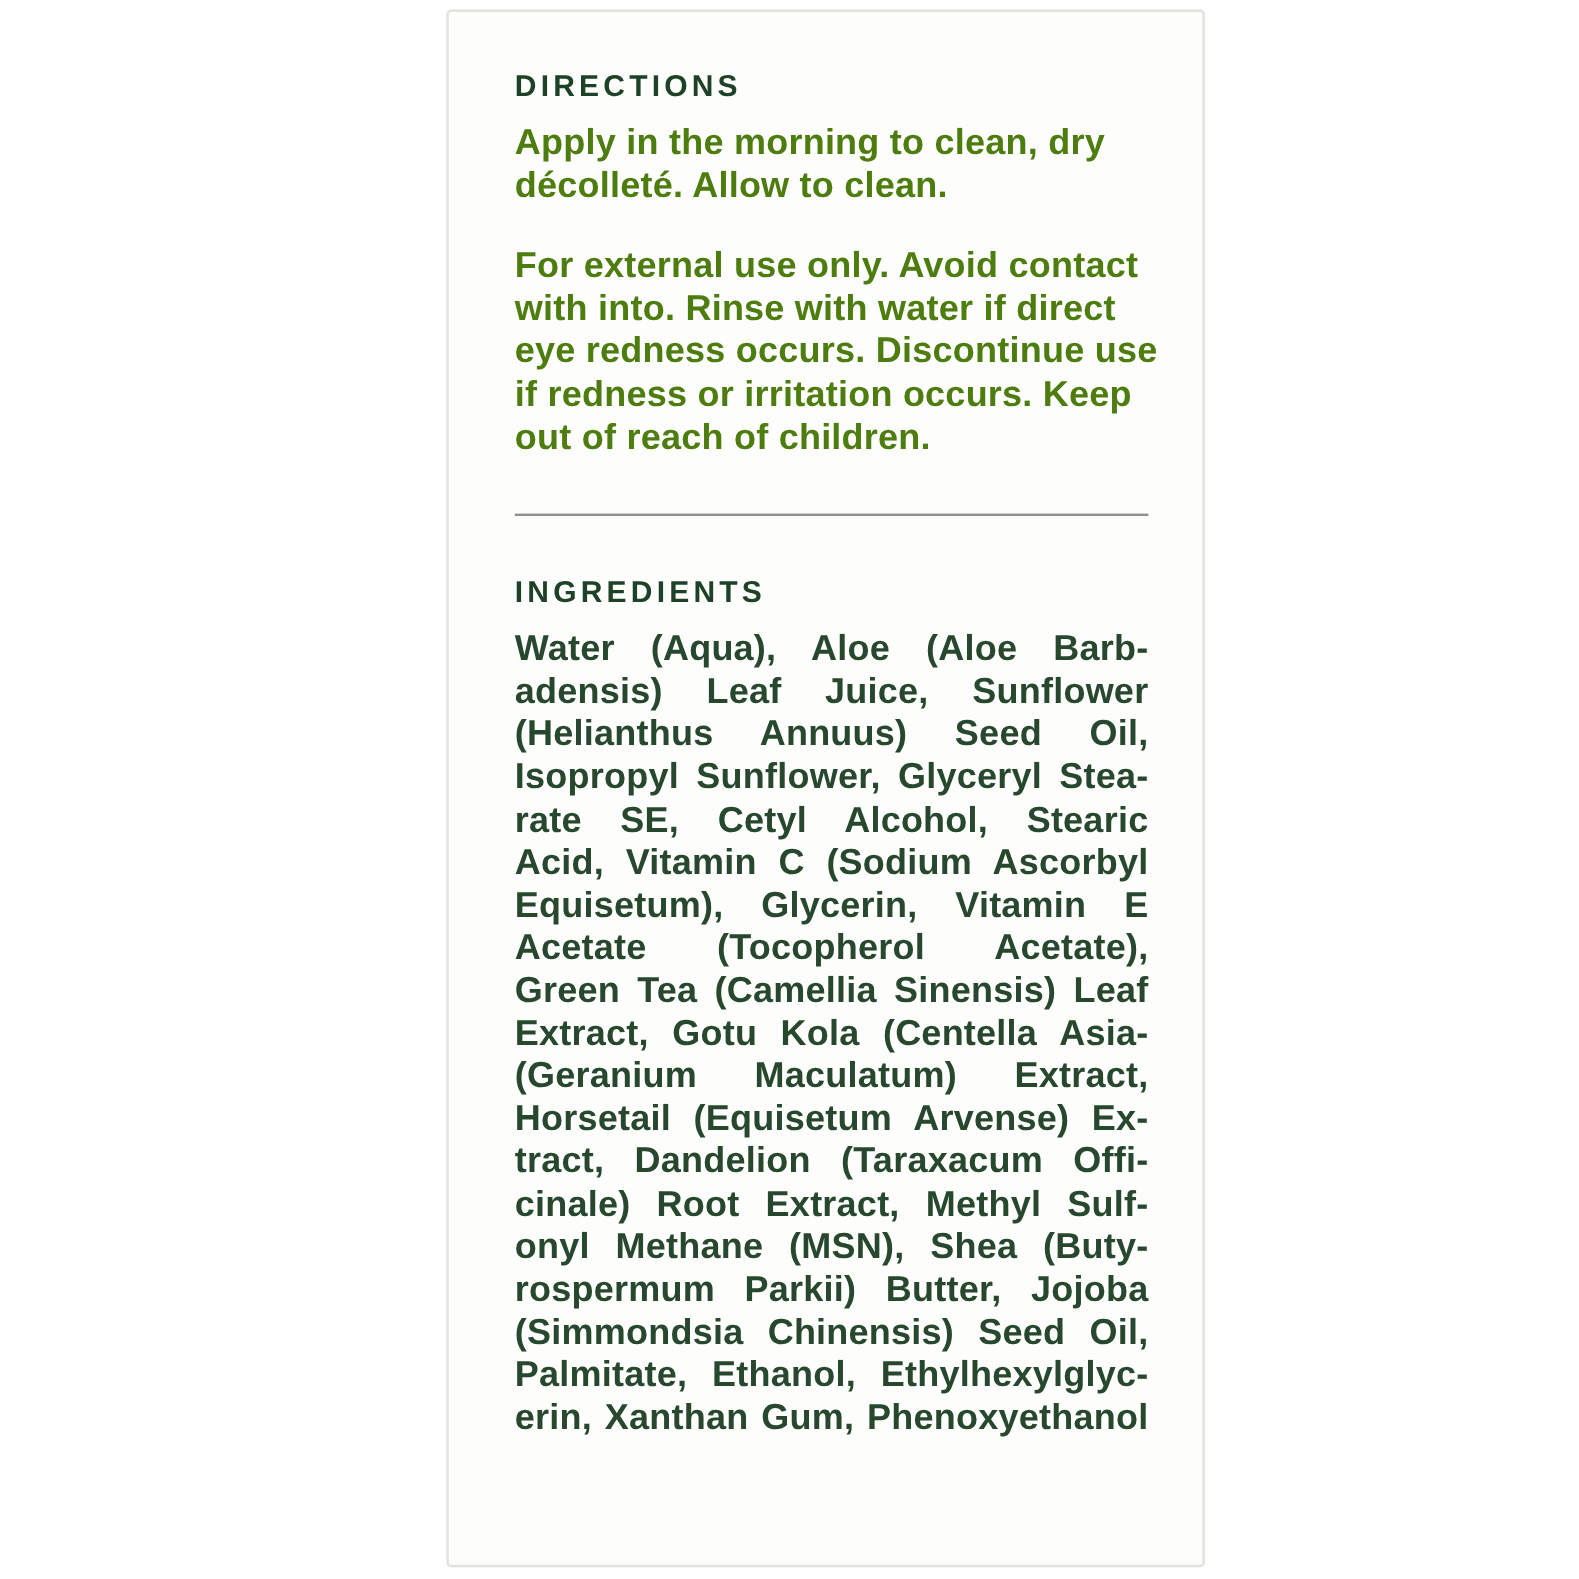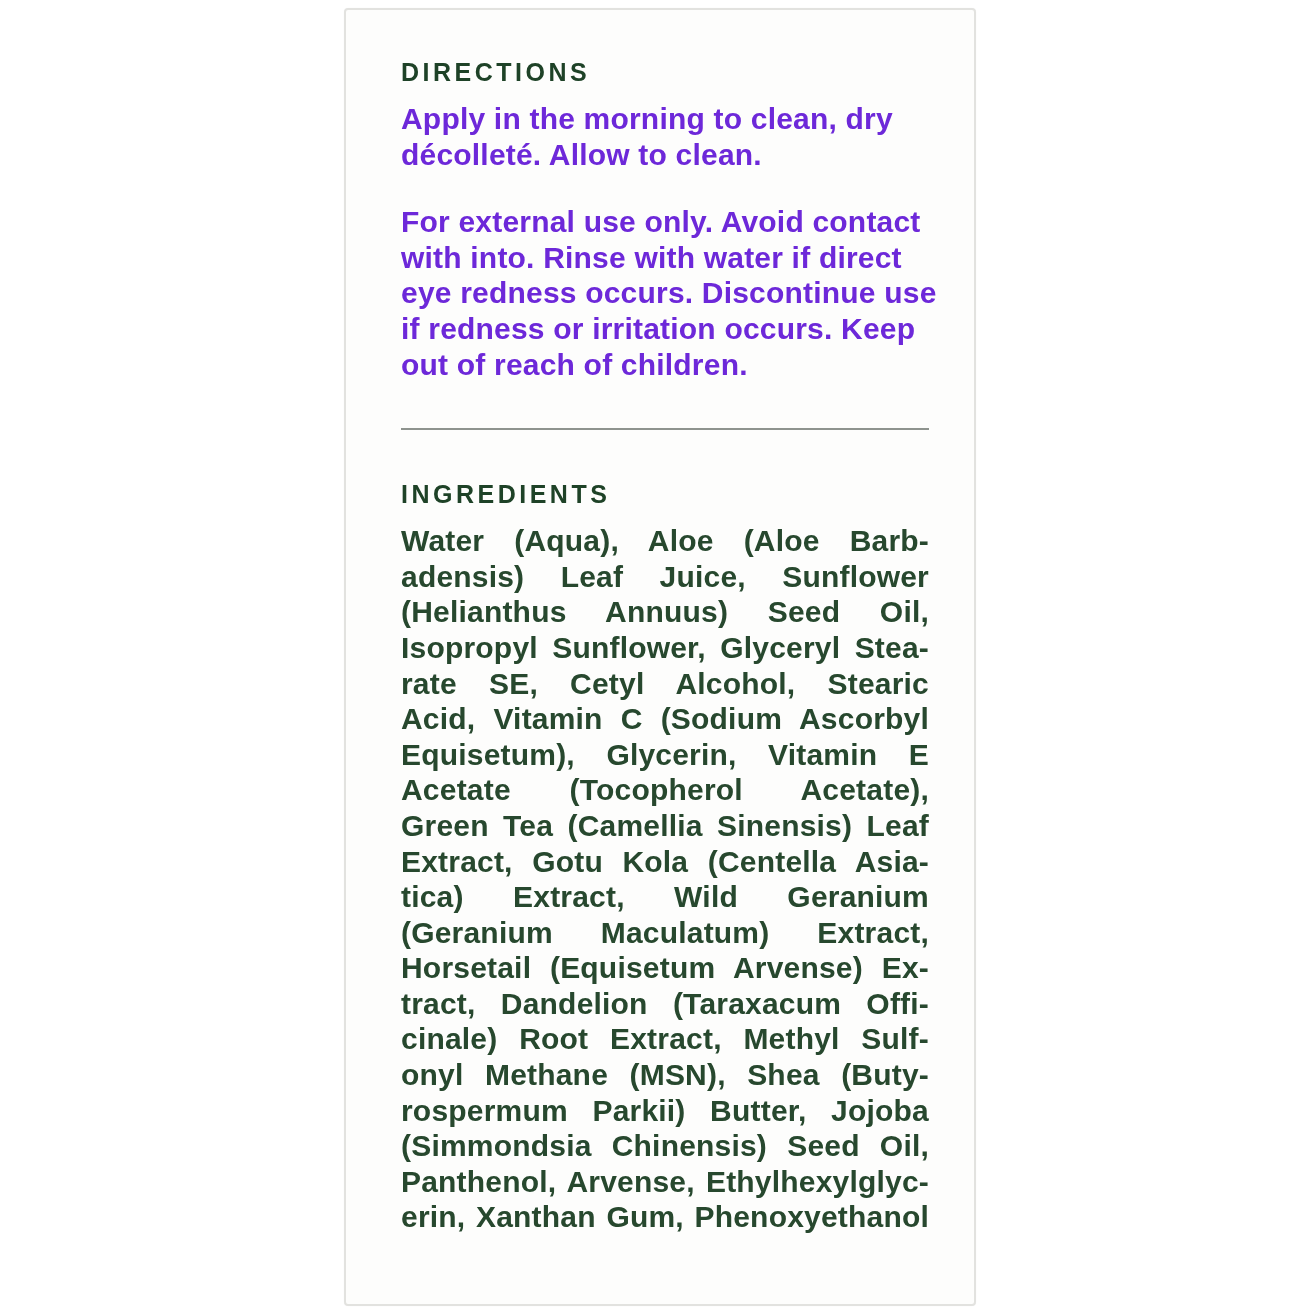--- a/index.html
+++ b/index.html
@@ -7,20 +7,21 @@
   body {
     background: #ffffff;
     font-family: "Liberation Sans", "DejaVu Sans", sans-serif;
     position: relative;
     overflow: hidden;
   }
   .page {
     position: absolute;
     inset: 0;
     background: #ffffff;
+    margin-left: 28px;
   }
   .card {
     position: absolute;
     left: 344px;
     top: 8px;
     width: 632px;
     height: 1298px;
     background: #fdfdfc;
     border: 2px solid #e2e2df;
     border-radius: 4px;
@@ -34,21 +35,21 @@
     color: #1e4227;
     margin: 0 0 14px 0;
   }
   .para { margin: 0; }
   .para + .para { margin-top: 32px; }
   .dline {
     font-size: 30px;
     font-weight: 600;
     line-height: 35.6px;
     letter-spacing: 0.2px;
-    color: #6d28d9;
+    color: #4d7c0f;
     white-space: nowrap;
   }
   .iline {
     font-size: 30px;
     font-weight: 600;
     line-height: 35.6px;
     letter-spacing: 0.2px;
     color: #27482e;
     text-align: justify;
     text-align-last: justify;
@@ -93,27 +94,26 @@
           <div class="iline">Water (Aqua), Aloe (Aloe Barb-</div>
           <div class="iline">adensis) Leaf Juice, Sunflower</div>
           <div class="iline">(Helianthus Annuus) Seed Oil,</div>
           <div class="iline">Isopropyl Sunflower, Glyceryl Stea-</div>
           <div class="iline">rate SE, Cetyl Alcohol, Stearic</div>
           <div class="iline">Acid, Vitamin C (Sodium Ascorbyl</div>
           <div class="iline">Equisetum), Glycerin, Vitamin E</div>
           <div class="iline">Acetate (Tocopherol Acetate),</div>
           <div class="iline">Green Tea (Camellia Sinensis) Leaf</div>
           <div class="iline">Extract, Gotu Kola (Centella Asia-</div>
-          <div class="iline">tica) Extract, Wild Geranium</div>
           <div class="iline">(Geranium Maculatum) Extract,</div>
           <div class="iline">Horsetail (Equisetum Arvense) Ex-</div>
           <div class="iline">tract, Dandelion (Taraxacum Offi-</div>
           <div class="iline">cinale) Root Extract, Methyl Sulf-</div>
           <div class="iline">onyl Methane (MSN), Shea (Buty-</div>
           <div class="iline">rospermum Parkii) Butter, Jojoba</div>
           <div class="iline">(Simmondsia Chinensis) Seed Oil,</div>
-          <div class="iline">Panthenol, Arvense, Ethylhexylglyc-</div>
+          <div class="iline">Palmitate, Ethanol, Ethylhexylglyc-</div>
           <div class="iline">erin, Xanthan Gum, Phenoxyethanol</div>
         </div>
     </div>
 
   </div>
 </div>
 
 </body></html>

